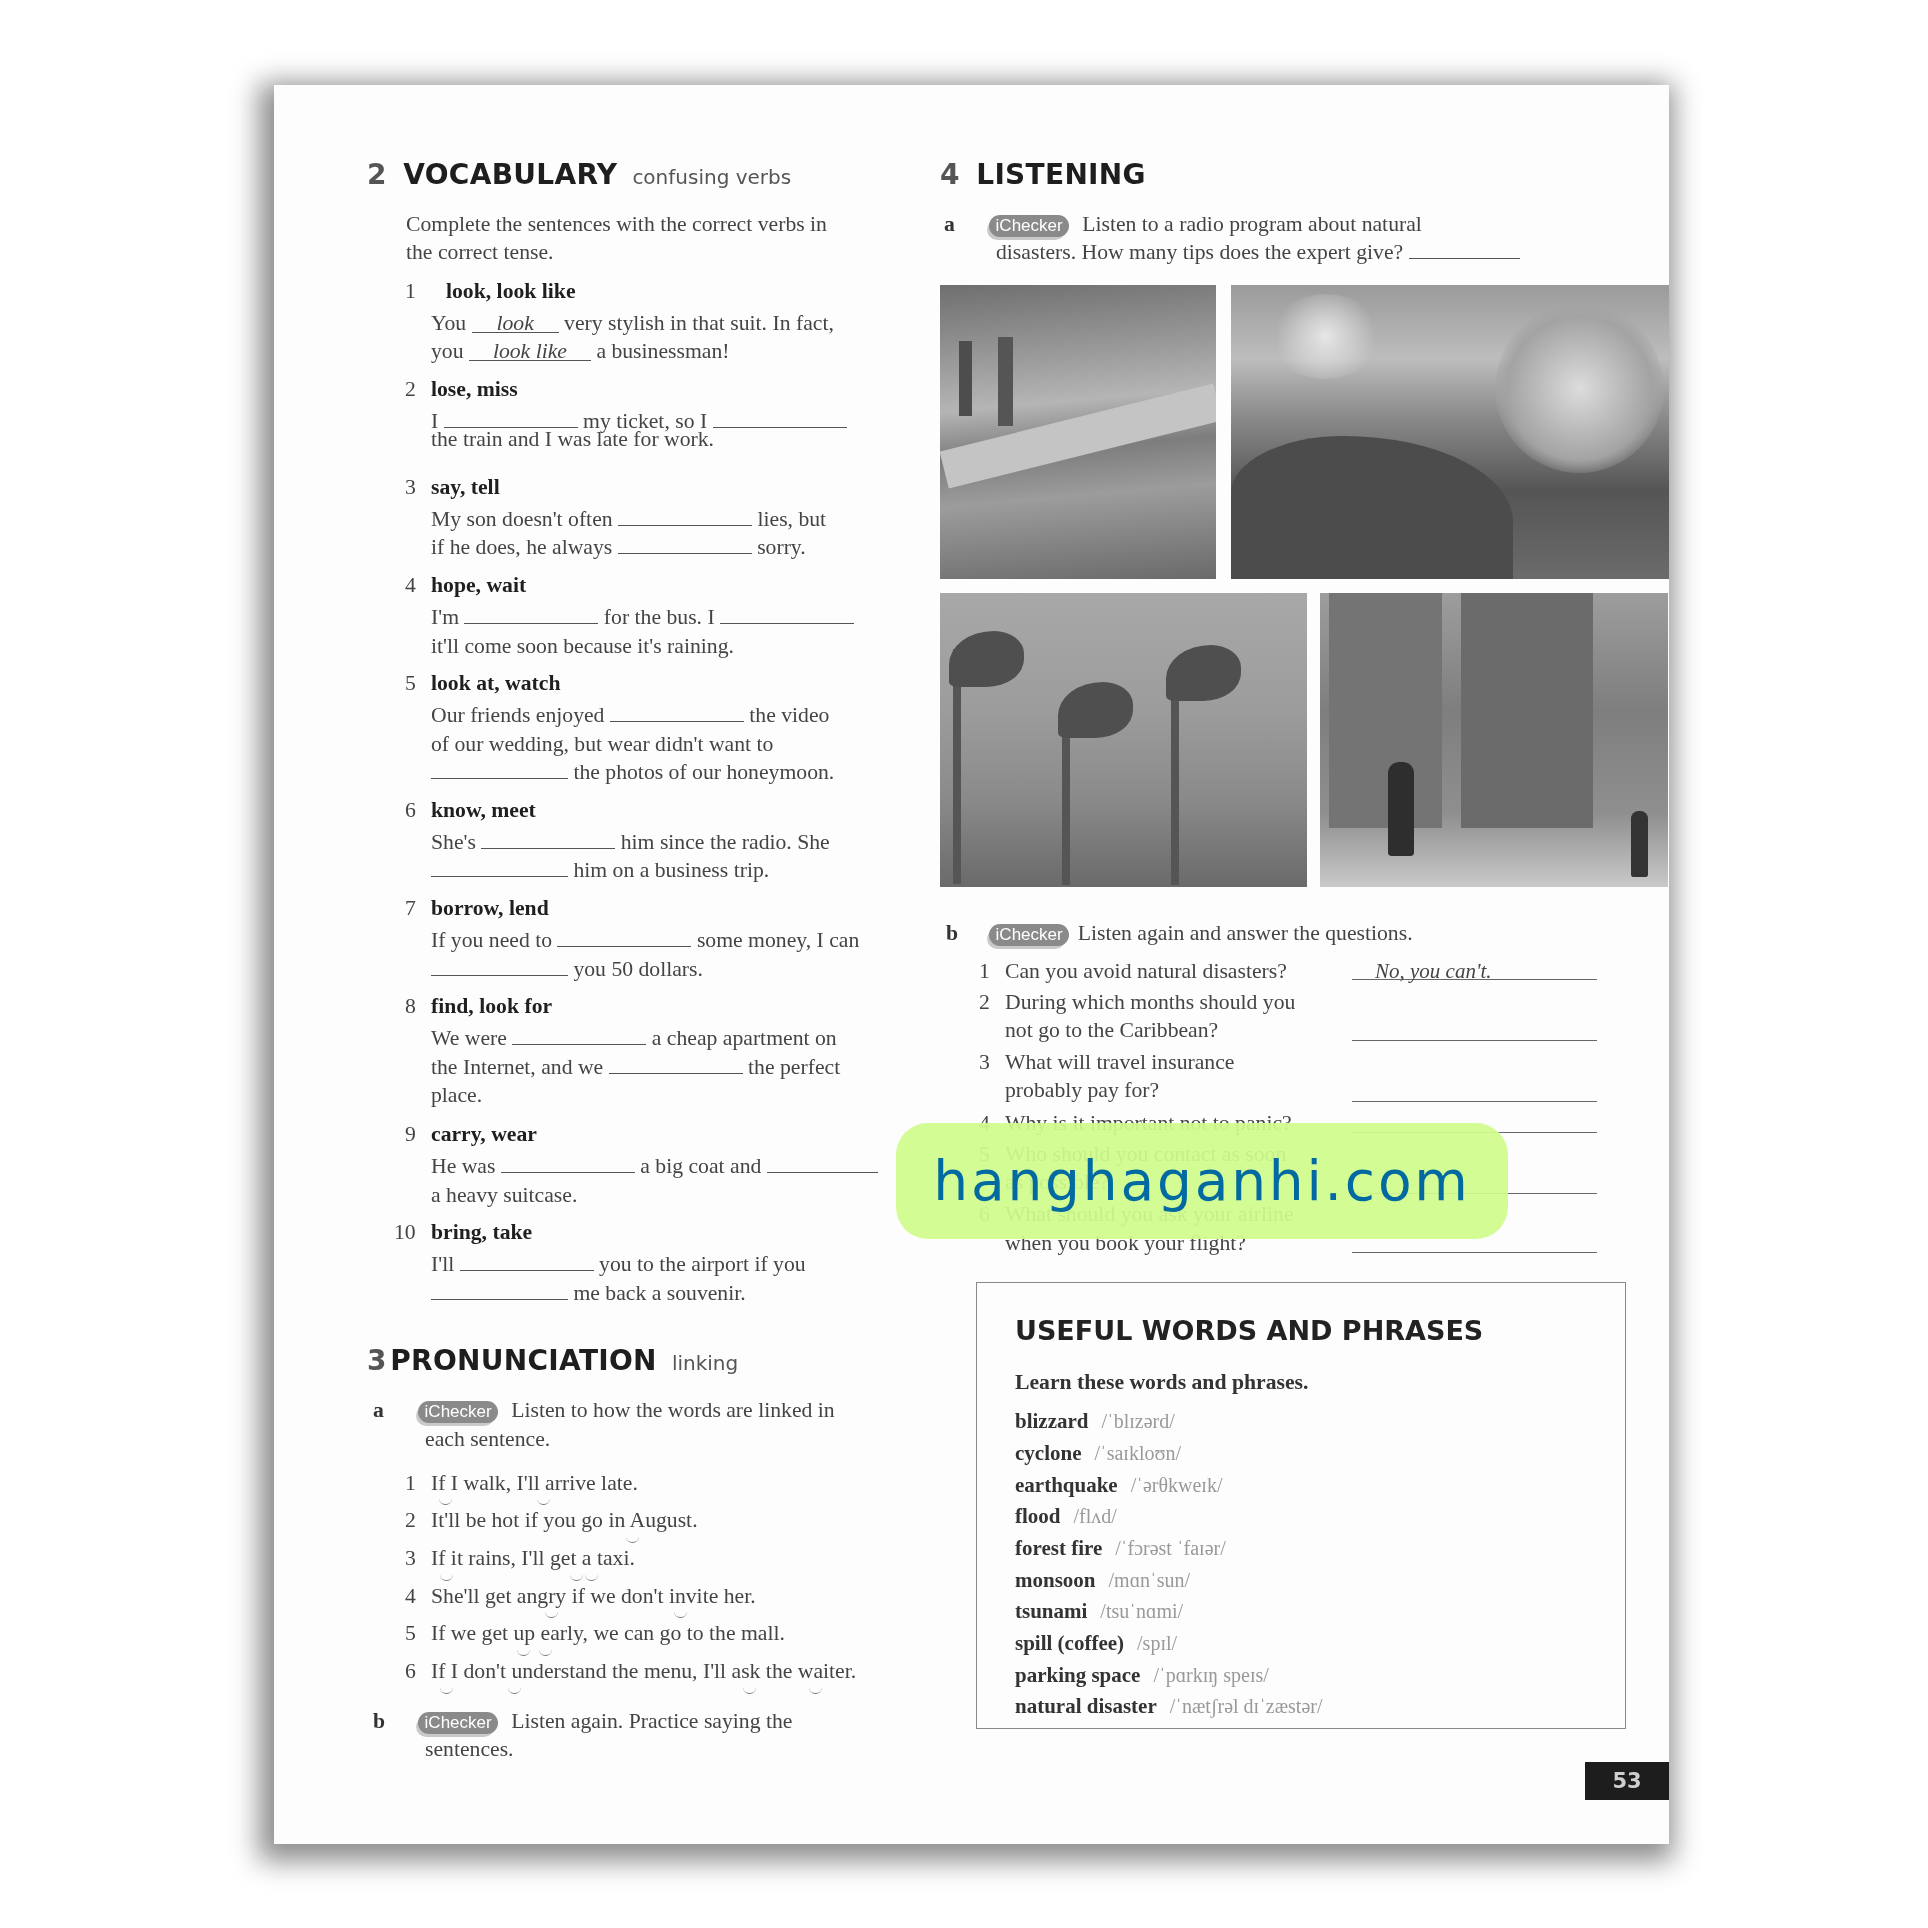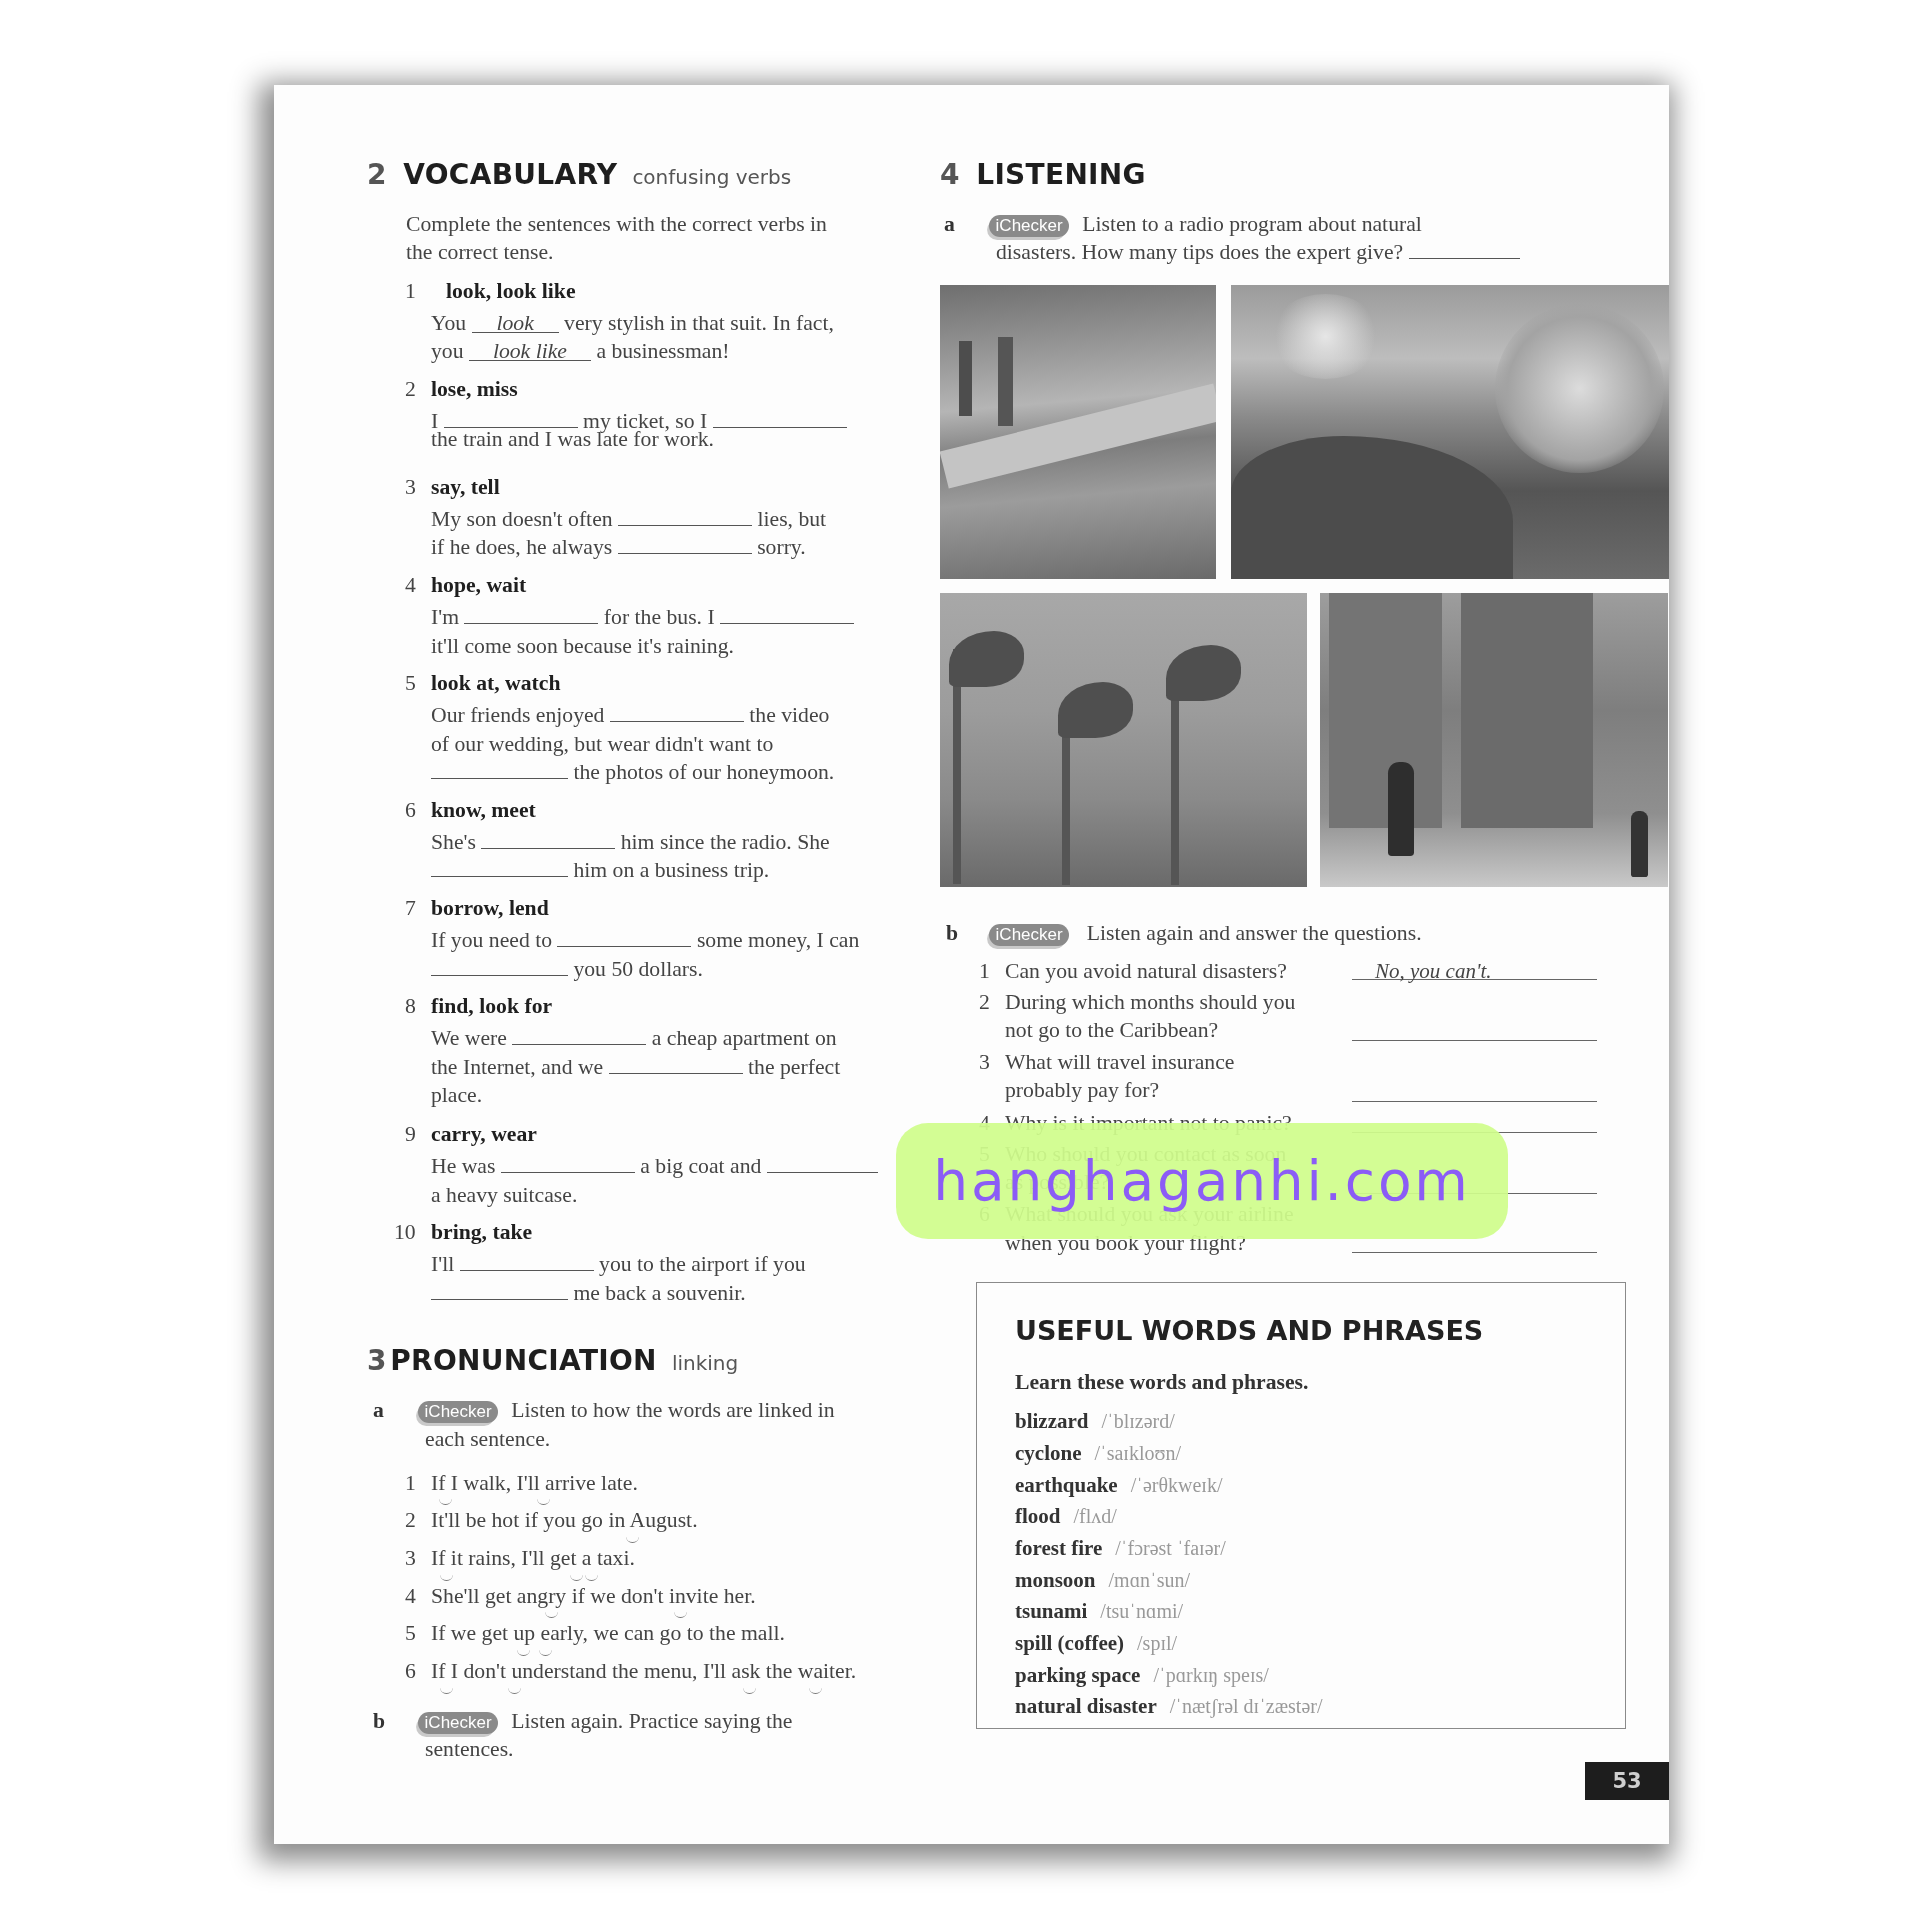--- a/index.html
+++ b/index.html
@@ -16,21 +16,21 @@
   .ans { font-style: italic; font-size: 21px; color: #444; }
   .badge { display: inline-block; background: #8a8a8a; color: #fff; font-family: "Liberation Sans", sans-serif; font-size: 17px; padding: 0.9px 6.6px; border-radius: 11.3px; box-shadow: -2.8px 3.8px 0 -0.9px #c9c9c9; }
   .letter { font-size: 21.7px; font-weight: bold; color: #333; }
   .arc { display: inline-block; width: 13px; height: 7.5px; border-bottom: 1.9px solid #777; border-radius: 0 0 9.4px 9.4px; position: absolute; }
   .photo { position: absolute; overflow: hidden; background: #8d8d8d; }
   .box { position: absolute; left: 928px; top: 1282px; width: 648px; height: 445px; border: 1.9px solid #8a8a8a; background: #fdfdfd; margin-left: 48px; }
   .box-title { font-family: "DejaVu Sans", sans-serif; font-weight: bold; font-size: 27px; color: #222; }
   .vocab-word { font-size: 21px; color: #333; font-weight: bold; }
   .ipa { font-size: 20px; color: #999; margin-left: 13px; }
   .pagenum { position: absolute; left: 1585px; top: 1762px; width: 84px; height: 38px; background: #1d1d1d; color: #cfcfcf; font-family: "DejaVu Sans", sans-serif; font-weight: bold; font-size: 21px; text-align: center; line-height: 38px; }
-  .watermark { position: absolute; left: 896px; top: 1123px; width: 612px; height: 116px; background: rgba(208,253,140,0.93); border-radius: 32px; color: #8b5cf6; font-family: "DejaVu Sans", sans-serif; font-size: 55px; letter-spacing: 2.8px; text-align: center; line-height: 116px; }
+  .watermark { position: absolute; left: 896px; top: 1123px; width: 612px; height: 116px; background: rgba(208,253,140,0.93); border-radius: 32px; color: #0369a1; font-family: "DejaVu Sans", sans-serif; font-size: 55px; letter-spacing: 2.8px; text-align: center; line-height: 116px; }
   .aline { position: absolute; border-bottom: 1.4px solid #666; }
 </style>
 </head>
 <body>
 
 <div class="page"></div>
 
 <div class="abs" style="left:367px;top:158px;">
   <span class="sec-num">2</span>
   <span class="sec-title" style="margin-left:13px;">VOCABULARY</span>
@@ -244,21 +244,21 @@
 <div class="photo" style="left:1320px;top:593px;width:348px;height:294px;background:linear-gradient(180deg,#9d9d9d 0%,#7e7e7e 40%,#8f8f8f 75%,#c9c9c9 100%);">
   <div style="position:absolute;left:9.4px;top:0;width:113px;height:235px;background:#747474;"></div>
   <div style="position:absolute;left:141px;top:0;width:132px;height:235px;background:#6b6b6b;"></div>
   <div style="position:absolute;left:68px;top:169px;width:26px;height:94px;background:#2e2e2e;border-radius:11.3px 11.3px 3.8px 3.8px;"></div>
   <div style="position:absolute;left:311px;top:218px;width:17px;height:66px;background:#333;border-radius:7.5px 7.5px 2.8px 2.8px;"></div>
 </div>
 
 <div class="abs letter" style="left:946px;top:921px;">b</div>
 <div class="abs txt" style="left:989px;top:921px;">
   <span class="badge">iChecker</span>
-  <span style="margin-left:12px;">Listen again and answer the questions.</span>
+  <span style="margin-left:3px;">Listen again and answer the questions.</span>
 </div>
 
 <div class="abs num" style="left:979px;top:959px;">1</div>
 <div class="abs txt" style="left:1005px;top:959px;">Can you avoid natural disasters?</div>
 <div class="aline" style="left:1352px;top:979px;width:245px;"></div>
 <div class="abs ans" style="left:1375px;top:959px;">No, you can't.</div>
 
 <div class="abs num" style="left:979px;top:990px;">2</div>
 <div class="abs txt" style="left:1005px;top:990px;">During which months should you</div>
 <div class="abs txt" style="left:1005px;top:1018px;">not go to the Caribbean?</div>

